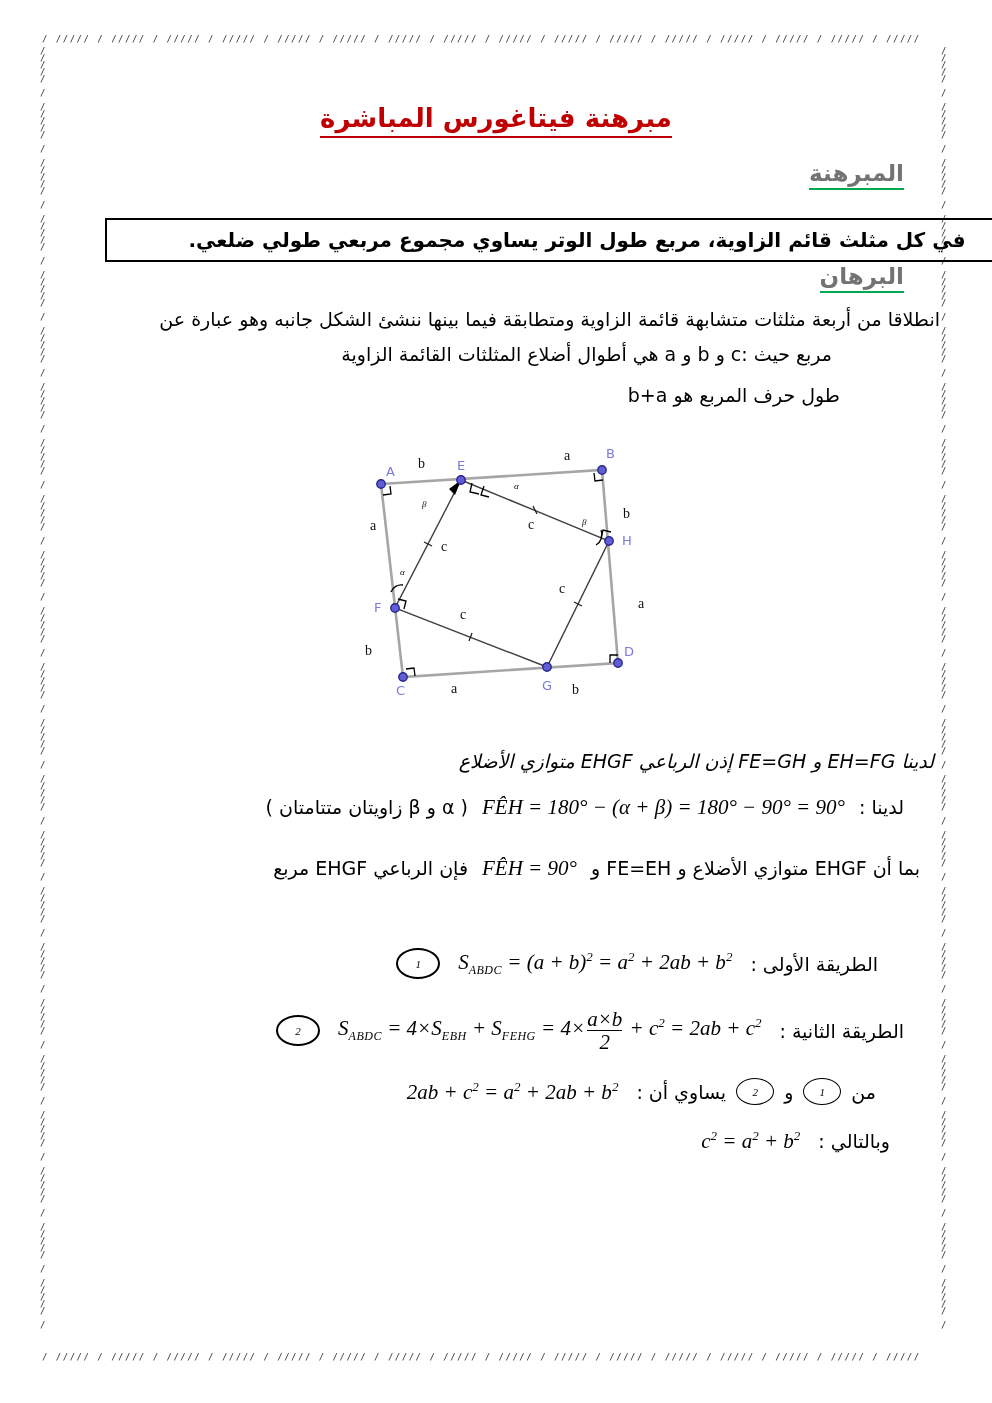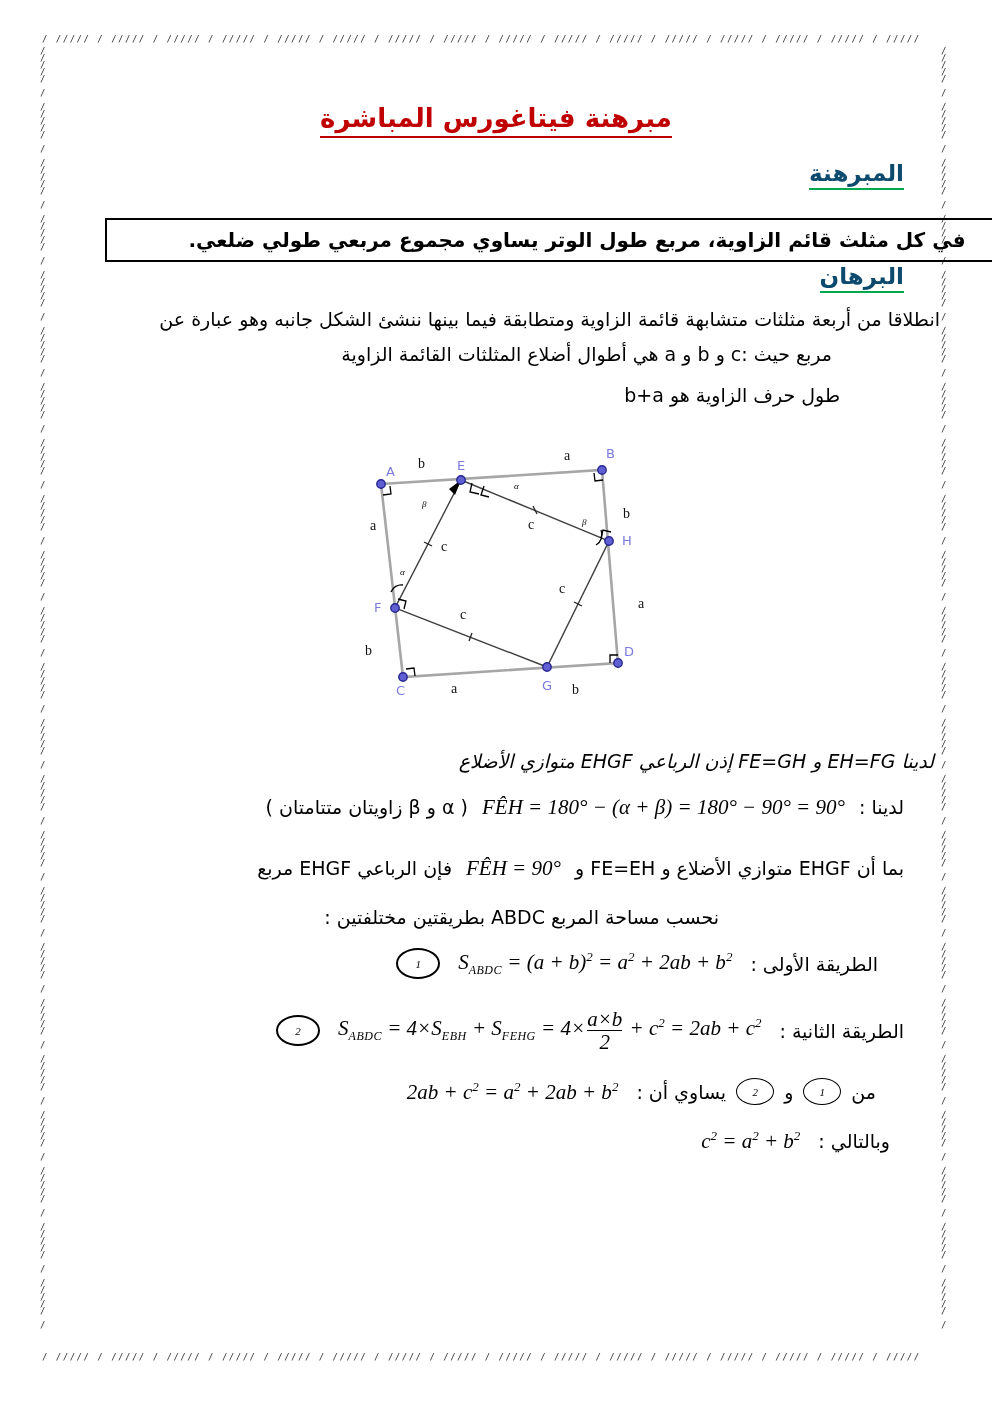--- a/index.html
+++ b/index.html
@@ -7,36 +7,36 @@
         font-family:"DejaVu Sans",sans-serif;color:#000;}
   
   .hborder{position:absolute;font-family:"DejaVu Sans Mono",monospace;font-size:9px;
            letter-spacing:1.5px;white-space:pre;color:#333;}
   .vborder{position:absolute;font-family:"DejaVu Sans Mono",monospace;font-size:9px;
            line-height:7px;white-space:pre;color:#333;width:10px;}
   
   .title-wrap{position:absolute;top:103px;left:0;width:100%;text-align:center;}
   .doc-title{display:inline-block;color:#c00000;font-weight:bold;font-size:26px;
              border-bottom:2.5px solid #c00000;padding-bottom:3px;}
-  .h-green{position:absolute;color:#0c4a6e;font-weight:bold;font-size:23px;
+  .h-green{position:absolute;color:#737373;font-weight:bold;font-size:23px;
            border-bottom:2.5px solid #00a84f;padding-bottom:2px;direction:rtl;}
   .h1{top:160px;right:88px;}
   .h2{top:263px;right:88px;margin-left:32px;}
   
   .theorem-box{position:absolute;top:218px;left:105px;width:944px;height:44px;
                box-sizing:border-box;border:2px solid #000;direction:rtl;
                font-weight:bold;font-size:20px;line-height:40px;text-align:center;}
   
   .ar-line{position:absolute;direction:rtl;font-size:19px;white-space:nowrap;}
   .intro1{top:308px;right:52px;}
   .intro2{top:343px;right:160px;}
   .intro3{top:384px;right:152px;}
   .t1{top:750px;right:58px;font-style:italic;}
   .t2{top:795px;right:88px;}
-  .t3{top:856px;right:88px;}
+  .t3{top:856px;right:72px;}
   .t4{top:906px;right:273px;}
   
   .formula{font-family:"Liberation Serif","DejaVu Serif",serif;font-style:italic;
            font-size:21px;direction:ltr;unicode-bidi:isolate;margin:0 8px;white-space:nowrap;}
   .formula sub{font-size:12px;font-style:italic;vertical-align:-5px;letter-spacing:.5px;}
   .formula sup{font-size:13px;vertical-align:8px;}
   .frac{display:inline-flex;flex-direction:column;text-align:center;vertical-align:middle;
         line-height:1.05;margin:0 2px;}
   .frac .den{border-top:1.6px solid #000;}
   
@@ -439,21 +439,21 @@
   </div>
 
   <div class="h-green h1">المبرهنة</div>
 
   <div class="theorem-box">في كل مثلث قائم الزاوية،  مربع طول الوتر يساوي مجموع مربعي طولي ضلعي.</div>
 
   <div class="h-green h2">البرهان</div>
 
   <div class="ar-line intro1">انطلاقا من أربعة مثلثات متشابهة قائمة الزاوية  ومتطابقة فيما بينها ننشئ الشكل جانبه وهو عبارة عن</div>
   <div class="ar-line intro2">مربع حيث :c و b و a  هي أطوال أضلاع المثلثات القائمة الزاوية</div>
-  <div class="ar-line intro3">طول حرف  الزاوية هو b+a</div>
+  <div class="ar-line intro3">طول حرف  المربع هو b+a</div>
 
   <svg class="figure" width="300" height="285" viewBox="0 0 300 285">
 
     <polygon points="23,52 244,38 260,231 45,245" fill="none" stroke="#a6a6a6" stroke-width="2.6"></polygon>
 
     <polygon points="103,48 251,109 189,235 37,176" fill="none" stroke="#404040" stroke-width="1.4"></polygon>
 
     <g stroke="#222" stroke-width="1.3">
       <path d="M66,110 L74,114"></path>
         <path d="M175,74 L179,82"></path>
@@ -519,21 +519,20 @@
     <span class="formula">FÊH = 180° − (α + β) = 180° − 90° = 90°</span>
     <span>( α و β زاويتان متتامتان )</span>
   </div>
 
   <div class="ar-line t3">
     <span>بما أن  EHGF  متوازي الأضلاع و  FE=EH  و</span>
     <span class="formula">FÊH = 90°</span>
     <span>فإن الرباعي  EHGF  مربع</span>
   </div>
 
-  <div class="ar-line t4">نحسب مساحة المربع ABDC بطريقتين مختلفتين :</div>
 
   <div class="mrow m1">
     <span>الطريقة الأولى :</span>
     <span class="formula">S<sub>ABDC</sub> = (a + b)<sup>2</sup> = a<sup>2</sup> + 2ab + b<sup>2</sup></span>
     <span class="circle-num">
         <span>1</span>
       </span>
   </div>
 
   <div class="mrow m2">

